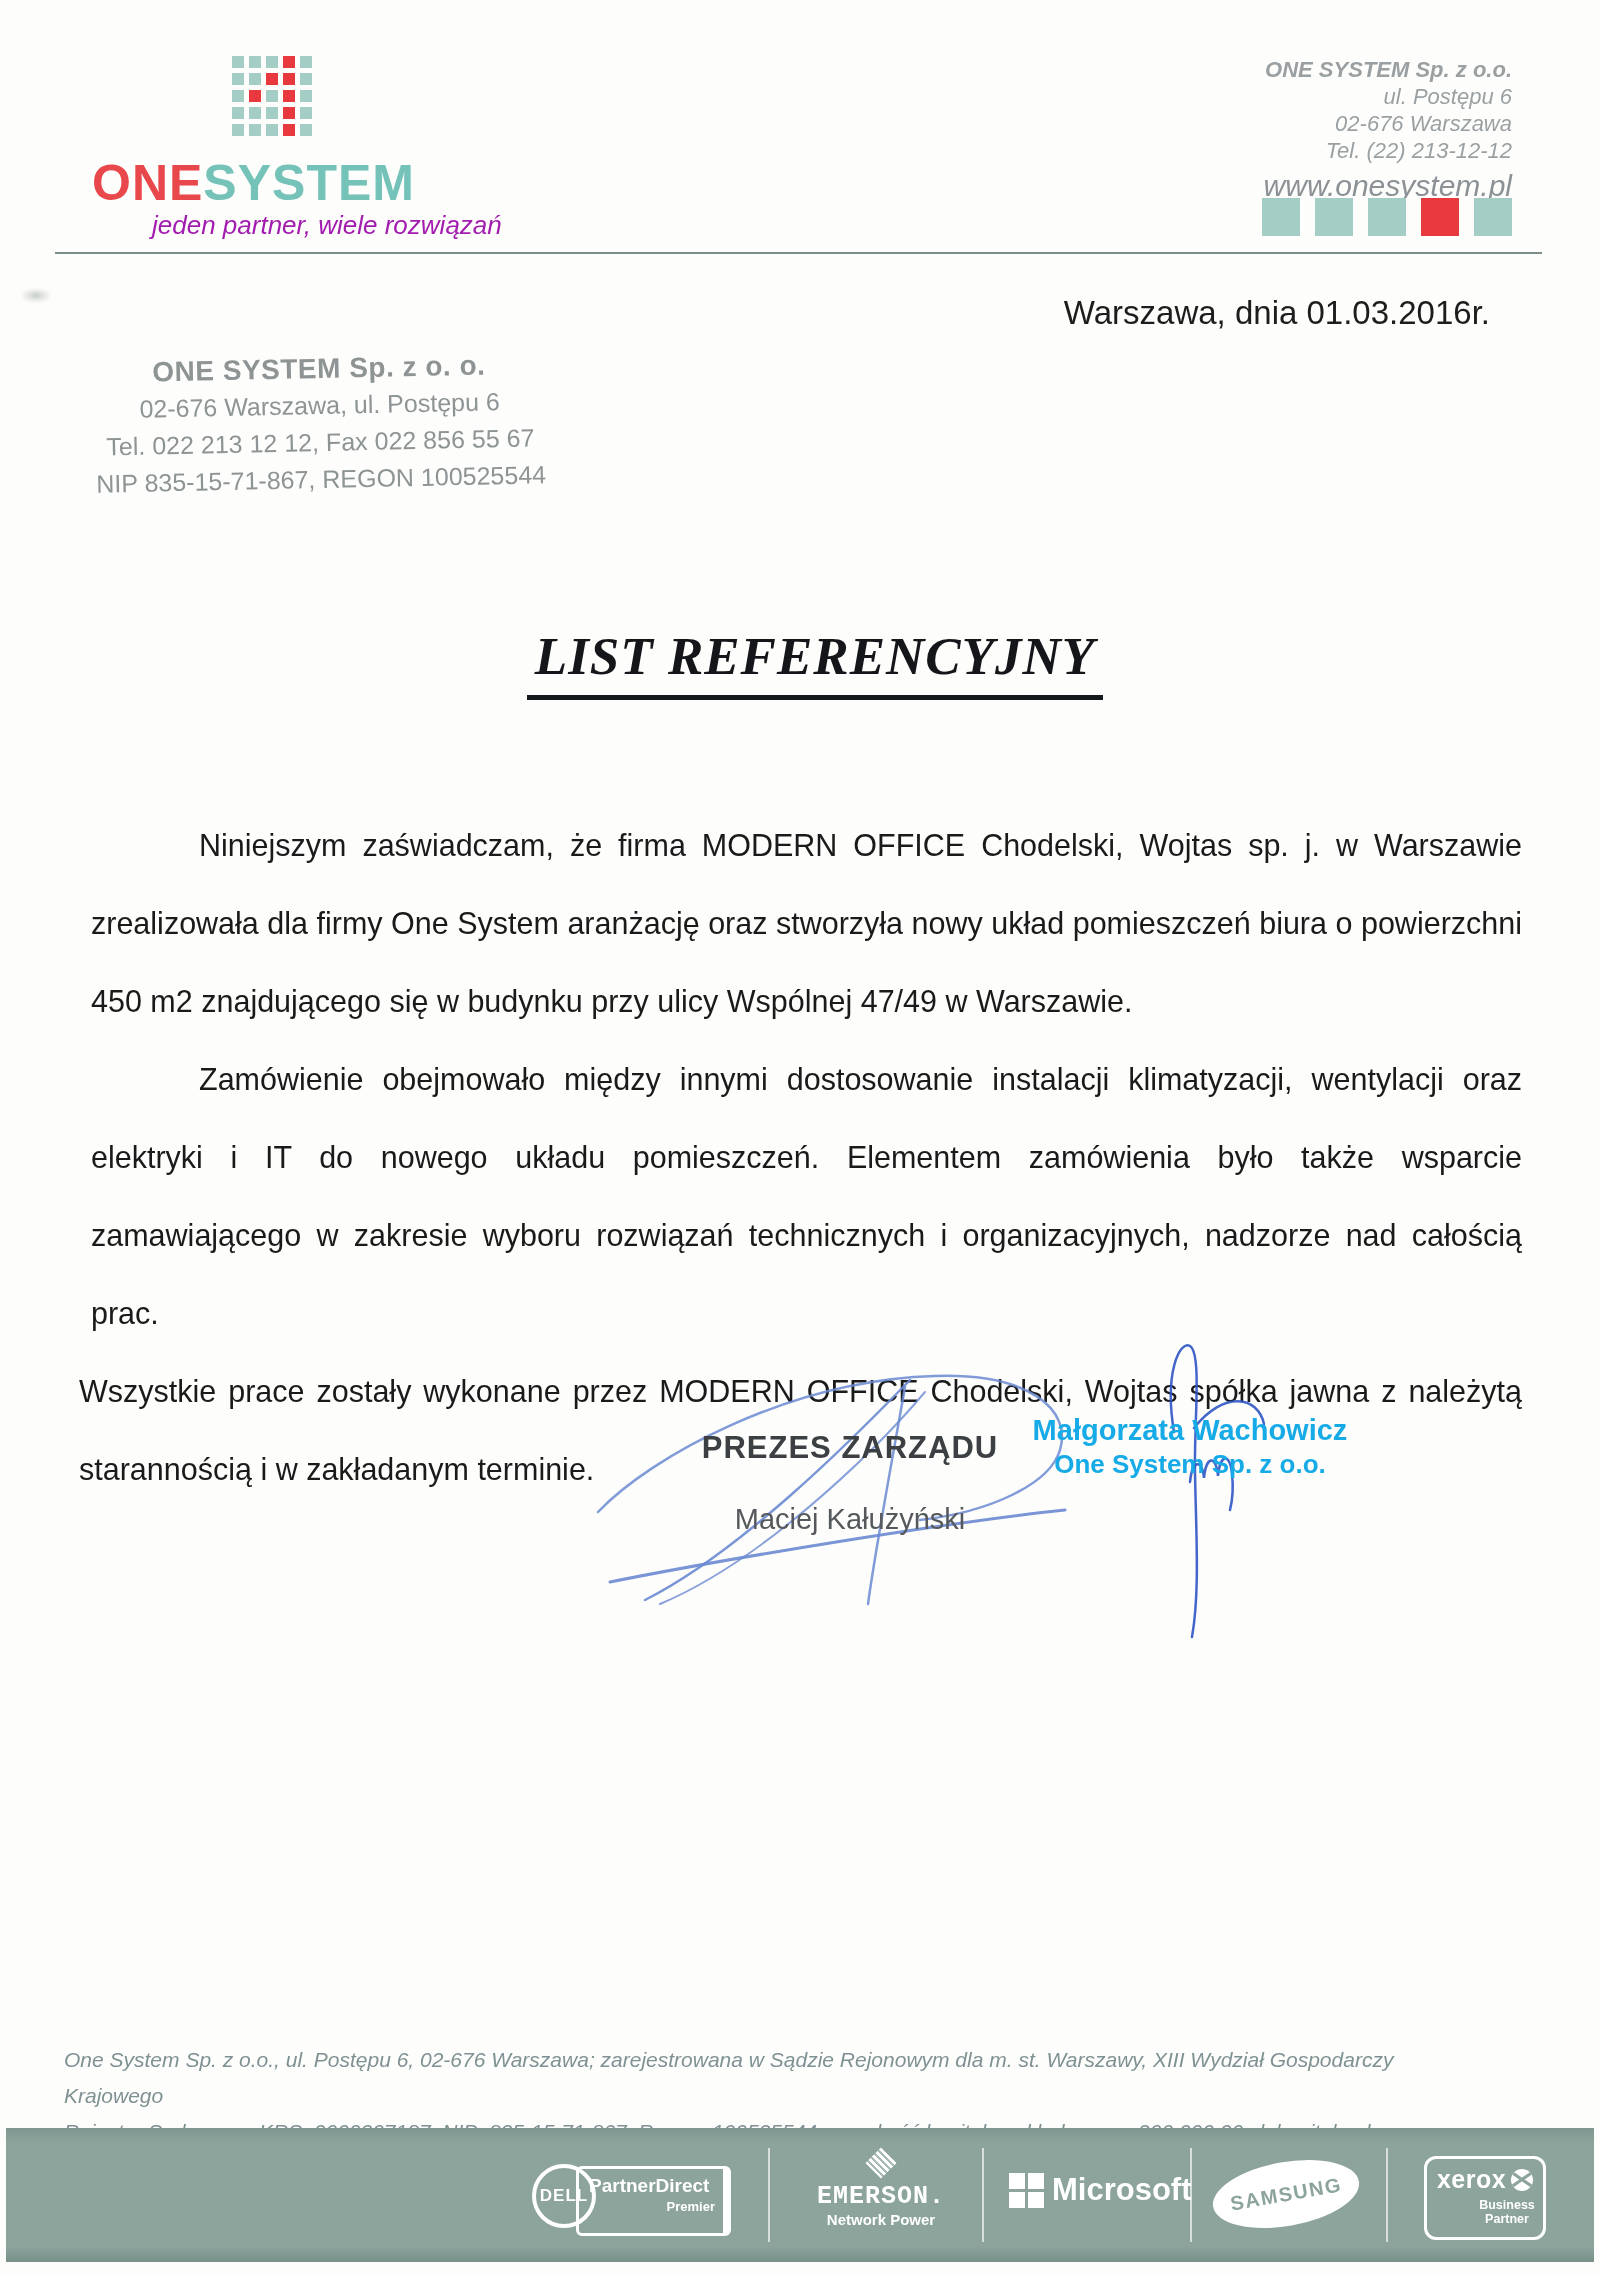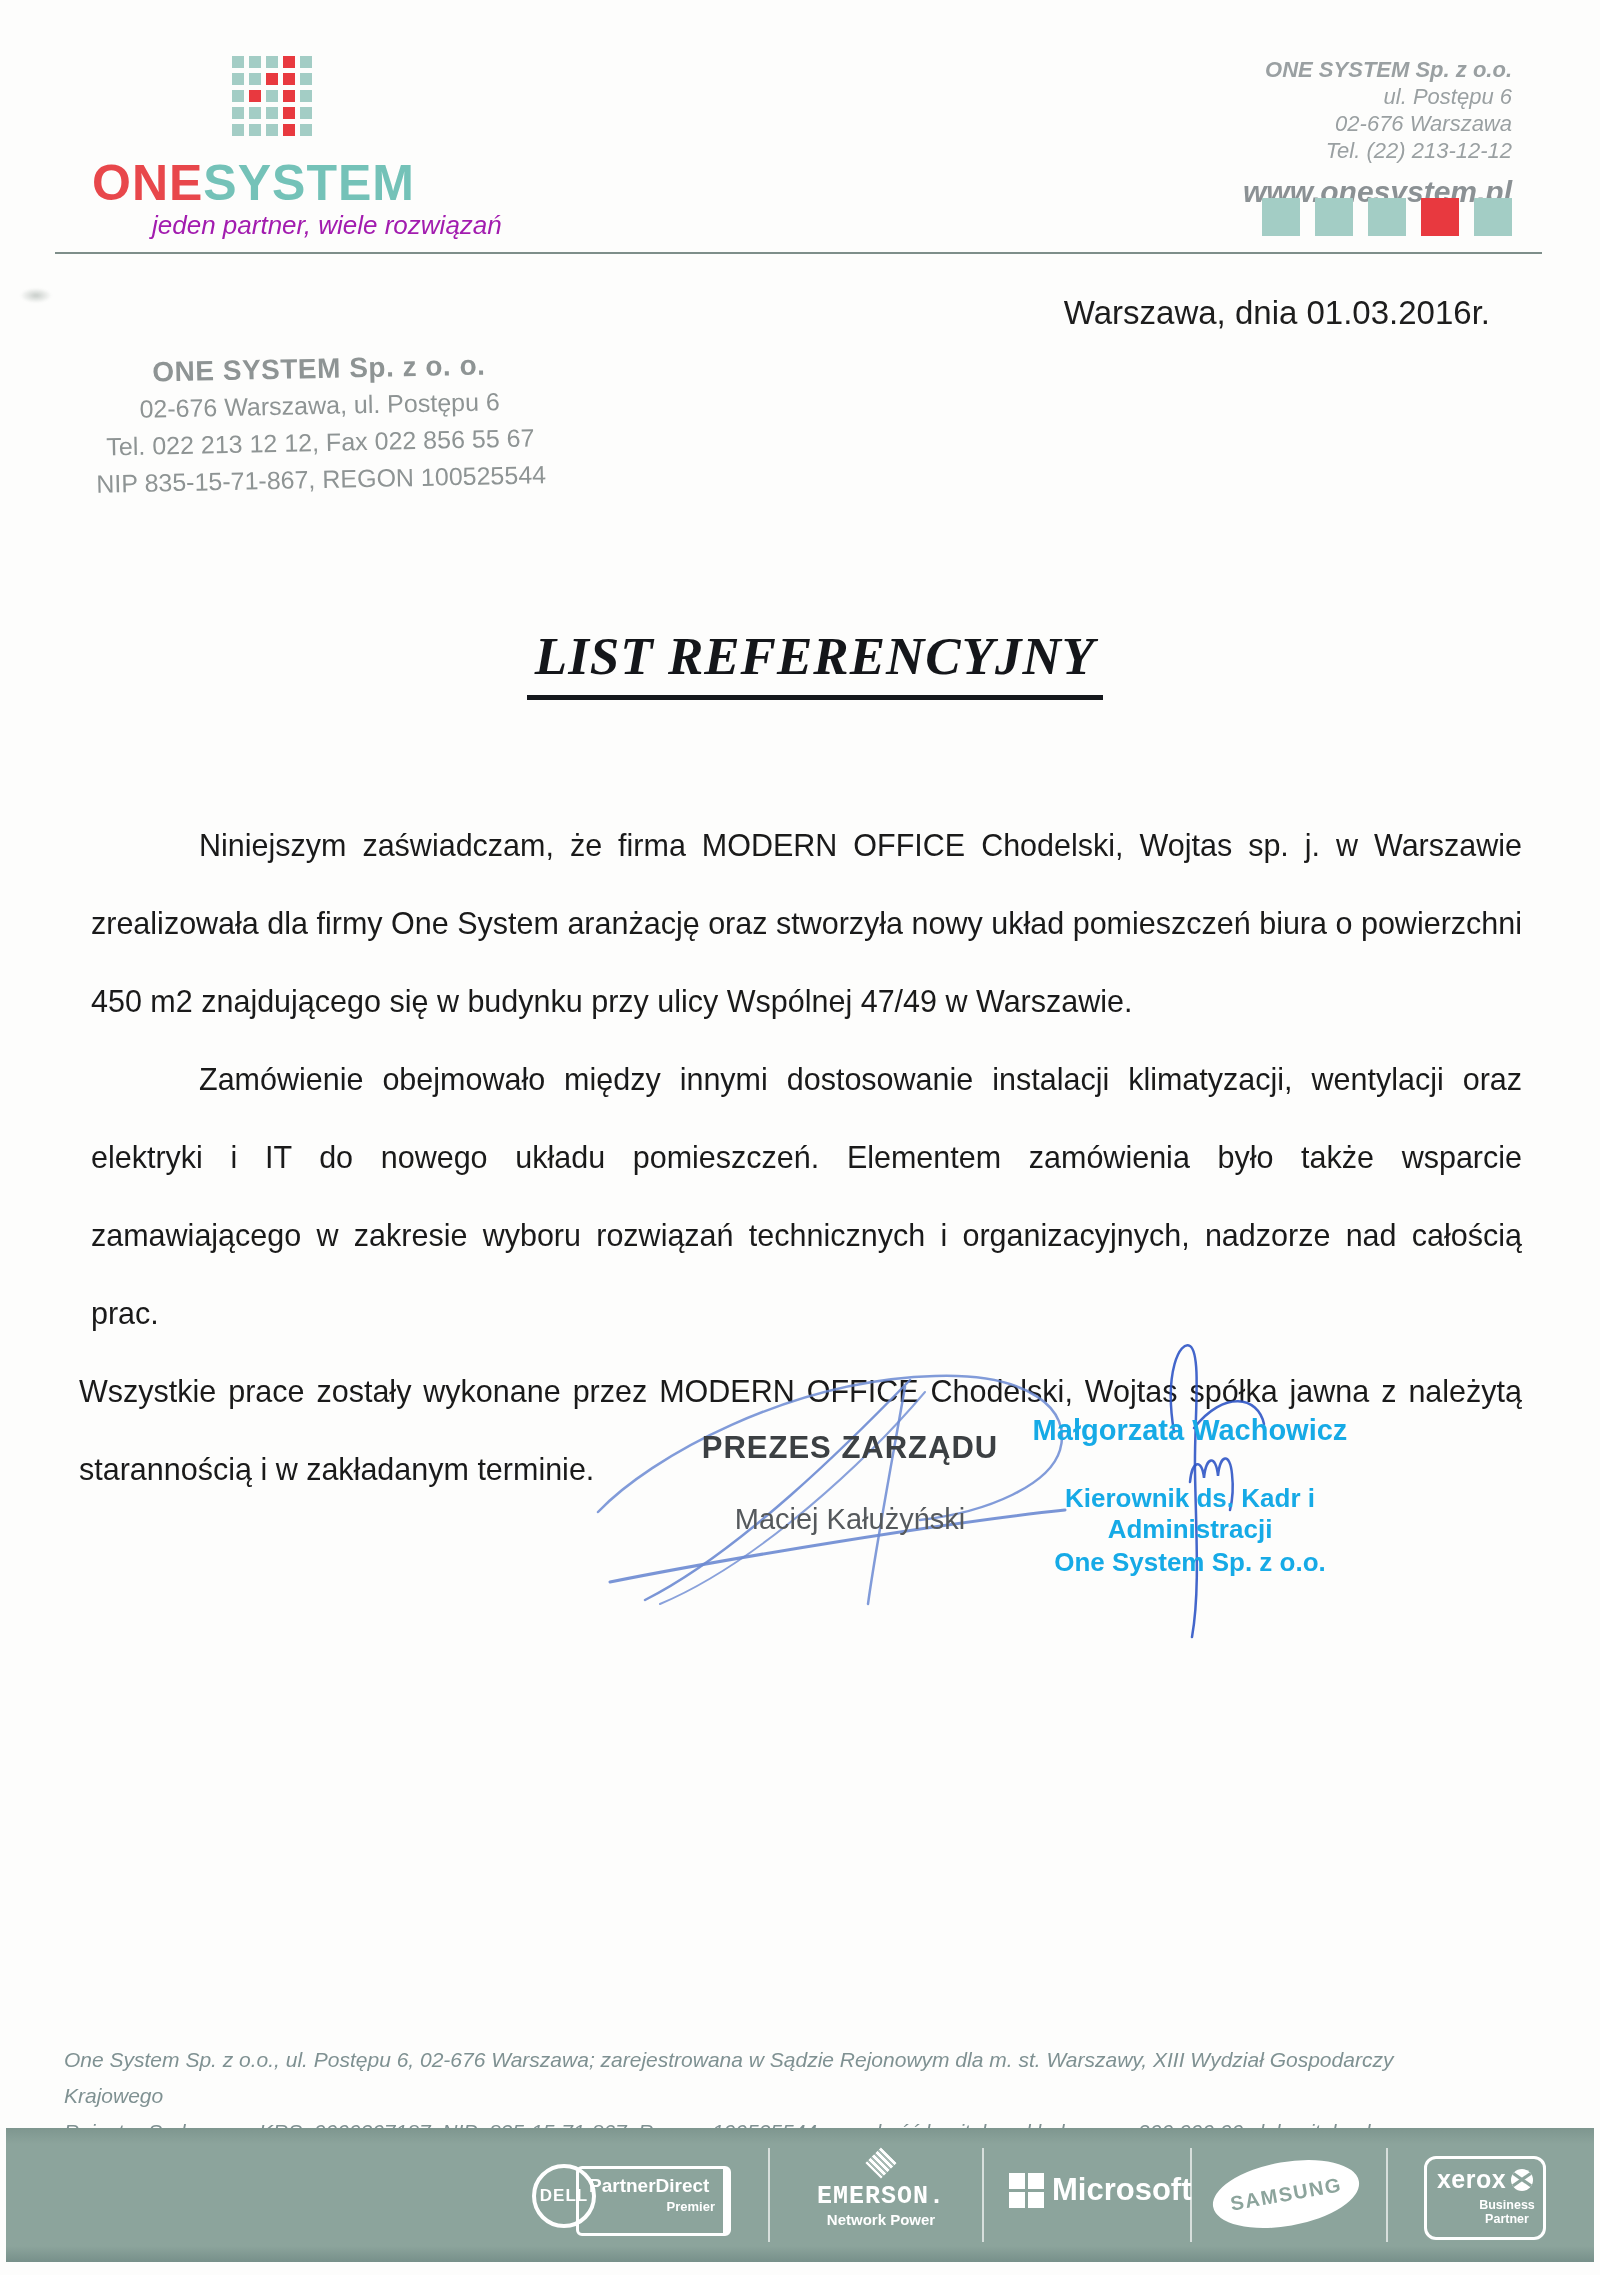--- a/index.html
+++ b/index.html
@@ -17,21 +17,21 @@
 
   .brand{left:92px;top:158px;font-size:50px;font-weight:800;letter-spacing:1px;line-height:1;}
   .brand .one{color:#e8474b;}
   .brand .system{color:#74c2b8;}
   .tagline{left:152px;top:210px;font-size:26px;font-style:italic;color:#a21caf;}
   .header-rule{left:55px;top:252px;width:1487px;height:2px;background:#7e8e8a;}
 
   .addr{right:88px;top:56px;text-align:right;color:#9aa0a2;font-style:italic;
         font-size:22px;line-height:27px;}
   .addr .bold{font-weight:bold;}
-  .addr .web{font-size:30px;color:#8b9194;margin-top:14px;font-weight:bold;}
+  .addr .web{font-size:30px;color:#8b9194;margin-top:8px;}
   .addr-squares{right:88px;top:198px;display:flex;gap:15px;}
   .addr-squares .sq{width:38px;height:38px;}
 
   .smudge{left:20px;top:288px;width:32px;height:15px;border-radius:50%;
           background:radial-gradient(ellipse at center,#9aa49e 0%,rgba(160,170,165,0) 70%);
           opacity:.55;filter:blur(1px);}
 
   
   .dateline{right:110px;top:294px;font-size:33px;color:#1d1d1d;}
   .stamp{left:70px;top:350px;width:500px;text-align:center;color:#8e9494;
@@ -194,21 +194,20 @@
 </div>
 
 <svg class="abs pen-right" width="170" height="310" viewBox="0 0 170 310">
   <path d="M62,100 C52,40 68,8 78,14 C90,22 82,90 83,140 C84,200 88,260 80,305" stroke="#2f55c5" stroke-width="2.5" opacity=".9"></path>
   <path d="M78,150 C80,128 90,126 92,146 C94,124 104,122 106,144 C108,122 118,120 120,142 C122,160 120,170 118,178" stroke="#2f55c5" stroke-width="2.5" opacity=".9"></path>
   <path d="M82,96 C112,58 146,64 152,92" stroke="#2f55c5" stroke-width="2.5" opacity=".9"></path>
 </svg>
 
 <div class="abs sig-right">
   <div class="name">Małgorzata Wachowicz</div>
-  <div class="role">Kierownik ds. Kadr i Administracji</div>
   <div class="company">One System Sp. z o.o.</div>
 </div>
 
 <div class="abs footer-note">
   <div>One System Sp. z o.o., ul. Postępu 6, 02-676 Warszawa; zarejestrowana w Sądzie Rejonowym dla m. st. Warszawy, XIII Wydział Gospodarczy Krajowego</div>
   <div>Rejestru Sądowego; KRS: 0000307187, NIP: 835-15-71-867, Regon: 100525544; wysokość kapitału zakładowego: 200.000,00 zł, kapitał opłacony w całości.</div>
 </div>
 
 <div class="abs band">
 

